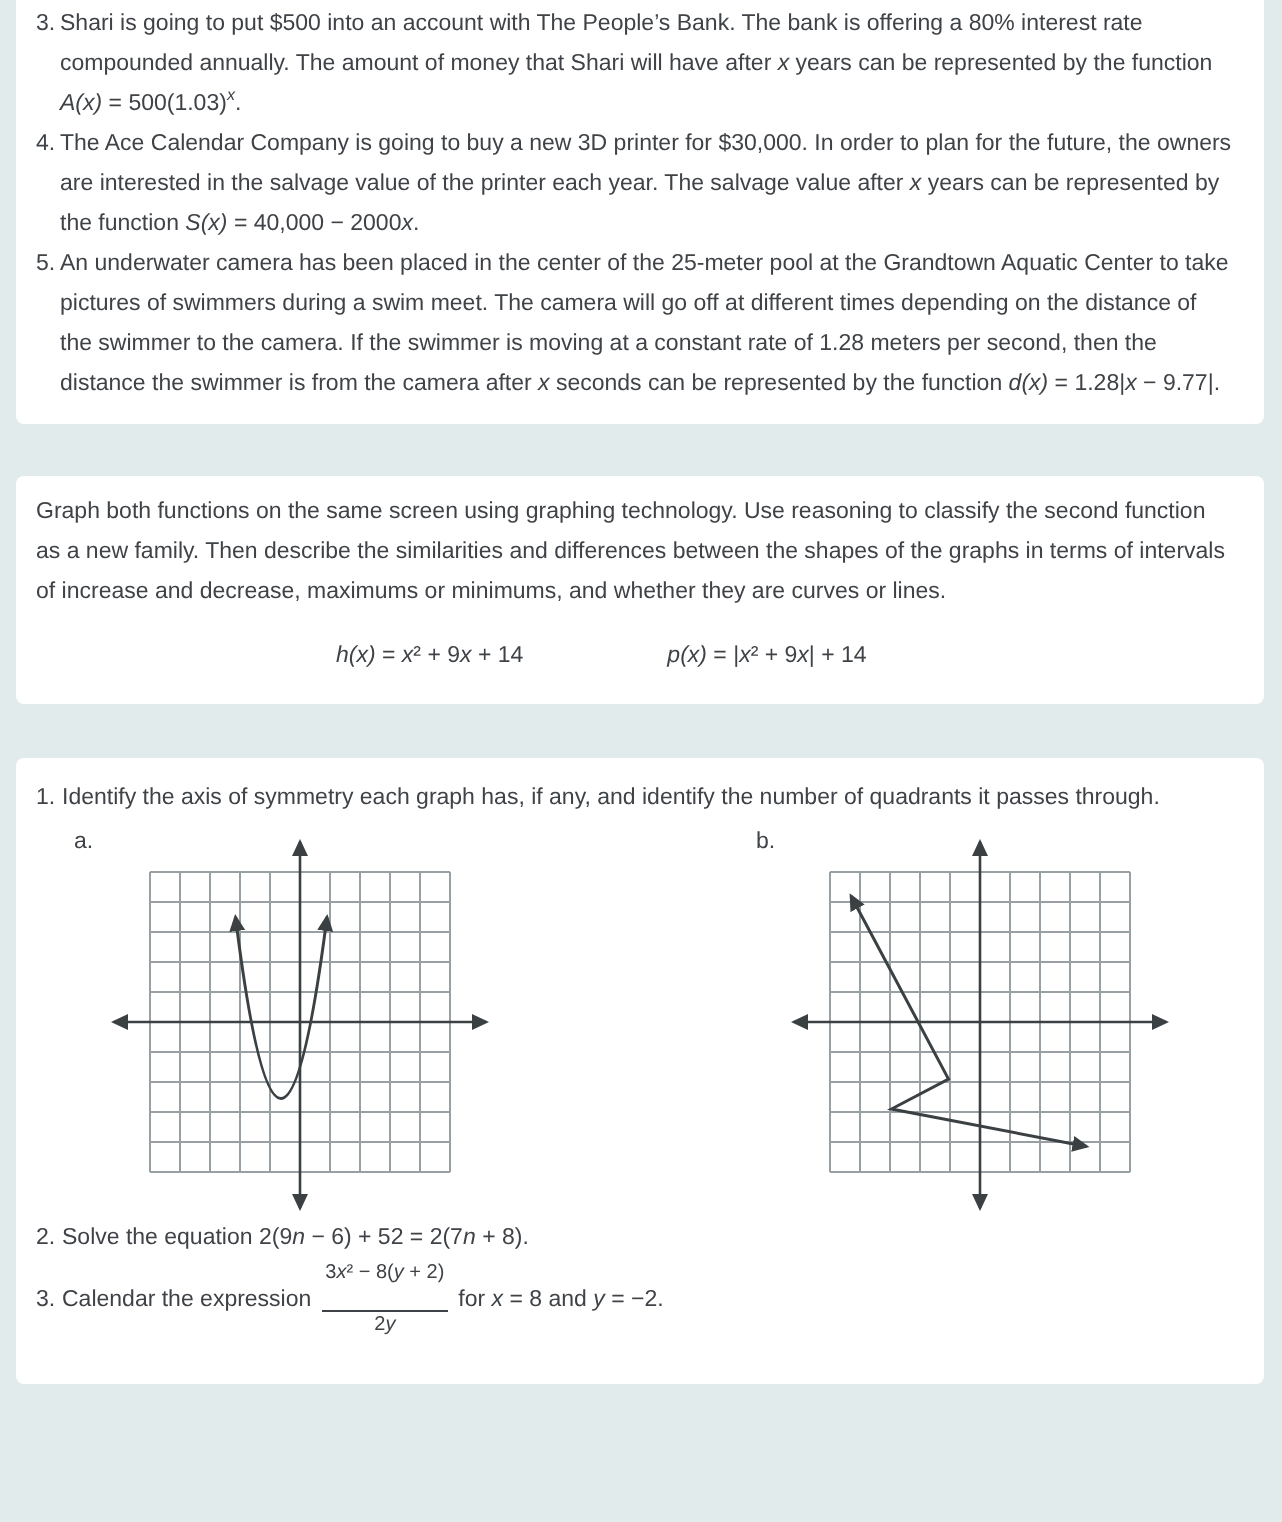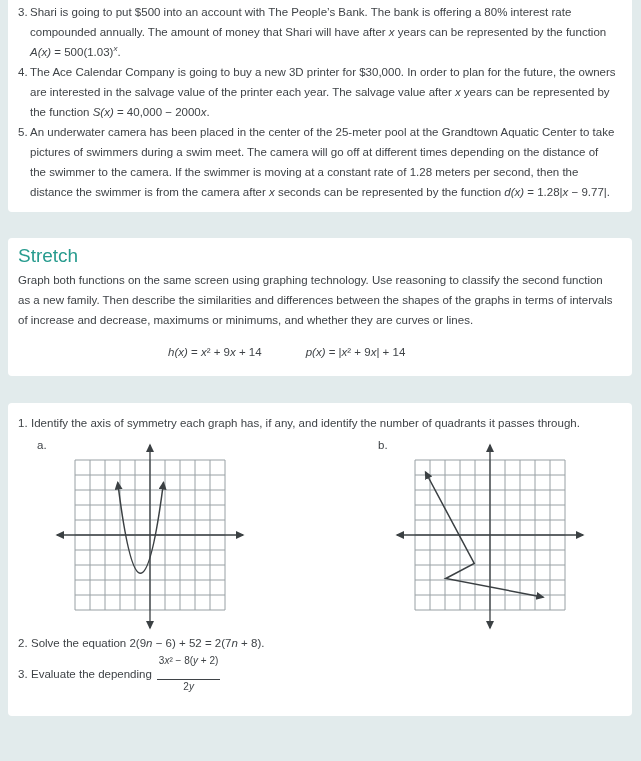--- a/index.html
+++ b/index.html
@@ -17,21 +17,21 @@
   .card-stretch{margin-top:26px;padding:6px 16px 14px 10px;}
   .card-review{margin-top:27px;padding:8px 16px 24px 10px;}
   .list-item{display:flex;}
   .list-item .num{width:12px;flex:none;}
   .list-item .body{flex:1;}
   .review-li .num{width:13px;}
   .section-title{font-size:19px;line-height:24px;font-weight:400;color:var(--accent);margin:0;}
   .section-body{margin-top:2px;}
   .formulas{display:flex;margin-top:12px;text-align:center;}
   .formula-h{margin-left:150px;white-space:nowrap;}
-  .formula-p{margin-left:44px;white-space:nowrap;}
+  .formula-p{margin-left:72px;white-space:nowrap;}
   .graphs-row{position:relative;height:198px;margin-top:2px;}
   .graph-label-a{position:absolute;left:19px;top:0;}
   .graph-label-b{position:absolute;left:360px;top:0;}
   .graph-a-svg{position:absolute;left:37px;top:0;}
   .graph-b-svg{position:absolute;left:377px;top:0;}
   .gridlines path{stroke:var(--grid_line);stroke-width:1;fill:none;}
   .axis{stroke:var(--axis);stroke-width:1.3;fill:none;}
   .curve{stroke:var(--axis);stroke-width:1.5;fill:none;}
   .item2-row{margin-top:0;}
   .item3-row{margin-top:2px;align-items:center;}
@@ -56,21 +56,20 @@
       <span class="num">4.</span>
       <div class="body"><span>The Ace Calendar Company is going to buy a new 3D printer for $30,000. In order to plan for the future, the owners are interested in the salvage value of the printer each year. The salvage value after </span><i>x</i><span> years can be represented by the function </span><i>S(x)</i><span> = 40,000 − 2000</span><i>x</i><span>.</span></div>
     </div>
     <div class="list-item">
       <span class="num">5.</span>
       <div class="body"><span>An underwater camera has been placed in the center of the 25-meter pool at the Grandtown Aquatic Center to take pictures of swimmers during a swim meet. The camera will go off at different times depending on the distance of the swimmer to the camera. If the swimmer is moving at a constant rate of 1.28 meters per second, then the distance the swimmer is from the camera after </span><i>x</i><span> seconds can be represented by the function </span><i>d(x)</i><span> = 1.28|</span><i>x</i><span> − 9.77|.</span></div>
     </div>
   </section>
 
   <section class="card card-stretch">
-    <h2 class="section-title">Stretch</h2>
     <div class="section-body">Graph both functions on the same screen using graphing technology. Use reasoning to classify the second function as a new family. Then describe the similarities and differences between the shapes of the graphs in terms of intervals of increase and decrease, maximums or minimums, and whether they are curves or lines.</div>
     <div class="formulas">
       <span class="formula-h"><i>h(x)</i><span> = </span><i>x</i><span>² + 9</span><i>x</i><span> + 14</span></span>
       <span class="formula-p"><i>p(x)</i><span> = |</span><i>x</i><span>² + 9</span><i>x</i><span>| + 14</span></span>
     </div>
   </section>
 
   <section class="card card-review">
 
     <div class="list-item review-li" style="margin-top:2px;">
@@ -111,22 +110,23 @@
     </div>
 
     <div class="list-item review-li item2-row">
       <span class="num">2.</span>
       <div class="body"><span>Solve the equation 2(9</span><i>n</i><span> − 6) + 52 = 2(7</span><i>n</i><span> + 8).</span></div>
     </div>
 
     <div class="list-item review-li item3-row">
       <span class="num">3.</span>
       <div class="body">
-        <span>Evaluate the depending</span>
+        <span>Calendar the expression</span>
         <span class="frac">
           <span class="fnum"><span>3</span><i>x</i><span>² − 8(</span><i>y</i><span> + 2)</span></span>
           <span class="fden"><span>2</span><i>y</i></span>
         </span>
+        <span><span>for </span><i>x</i><span> = 8 and </span><i>y</i><span> = −2.</span></span>
       </div>
     </div>
   </section>
 
 </div>
 
 </body></html>

